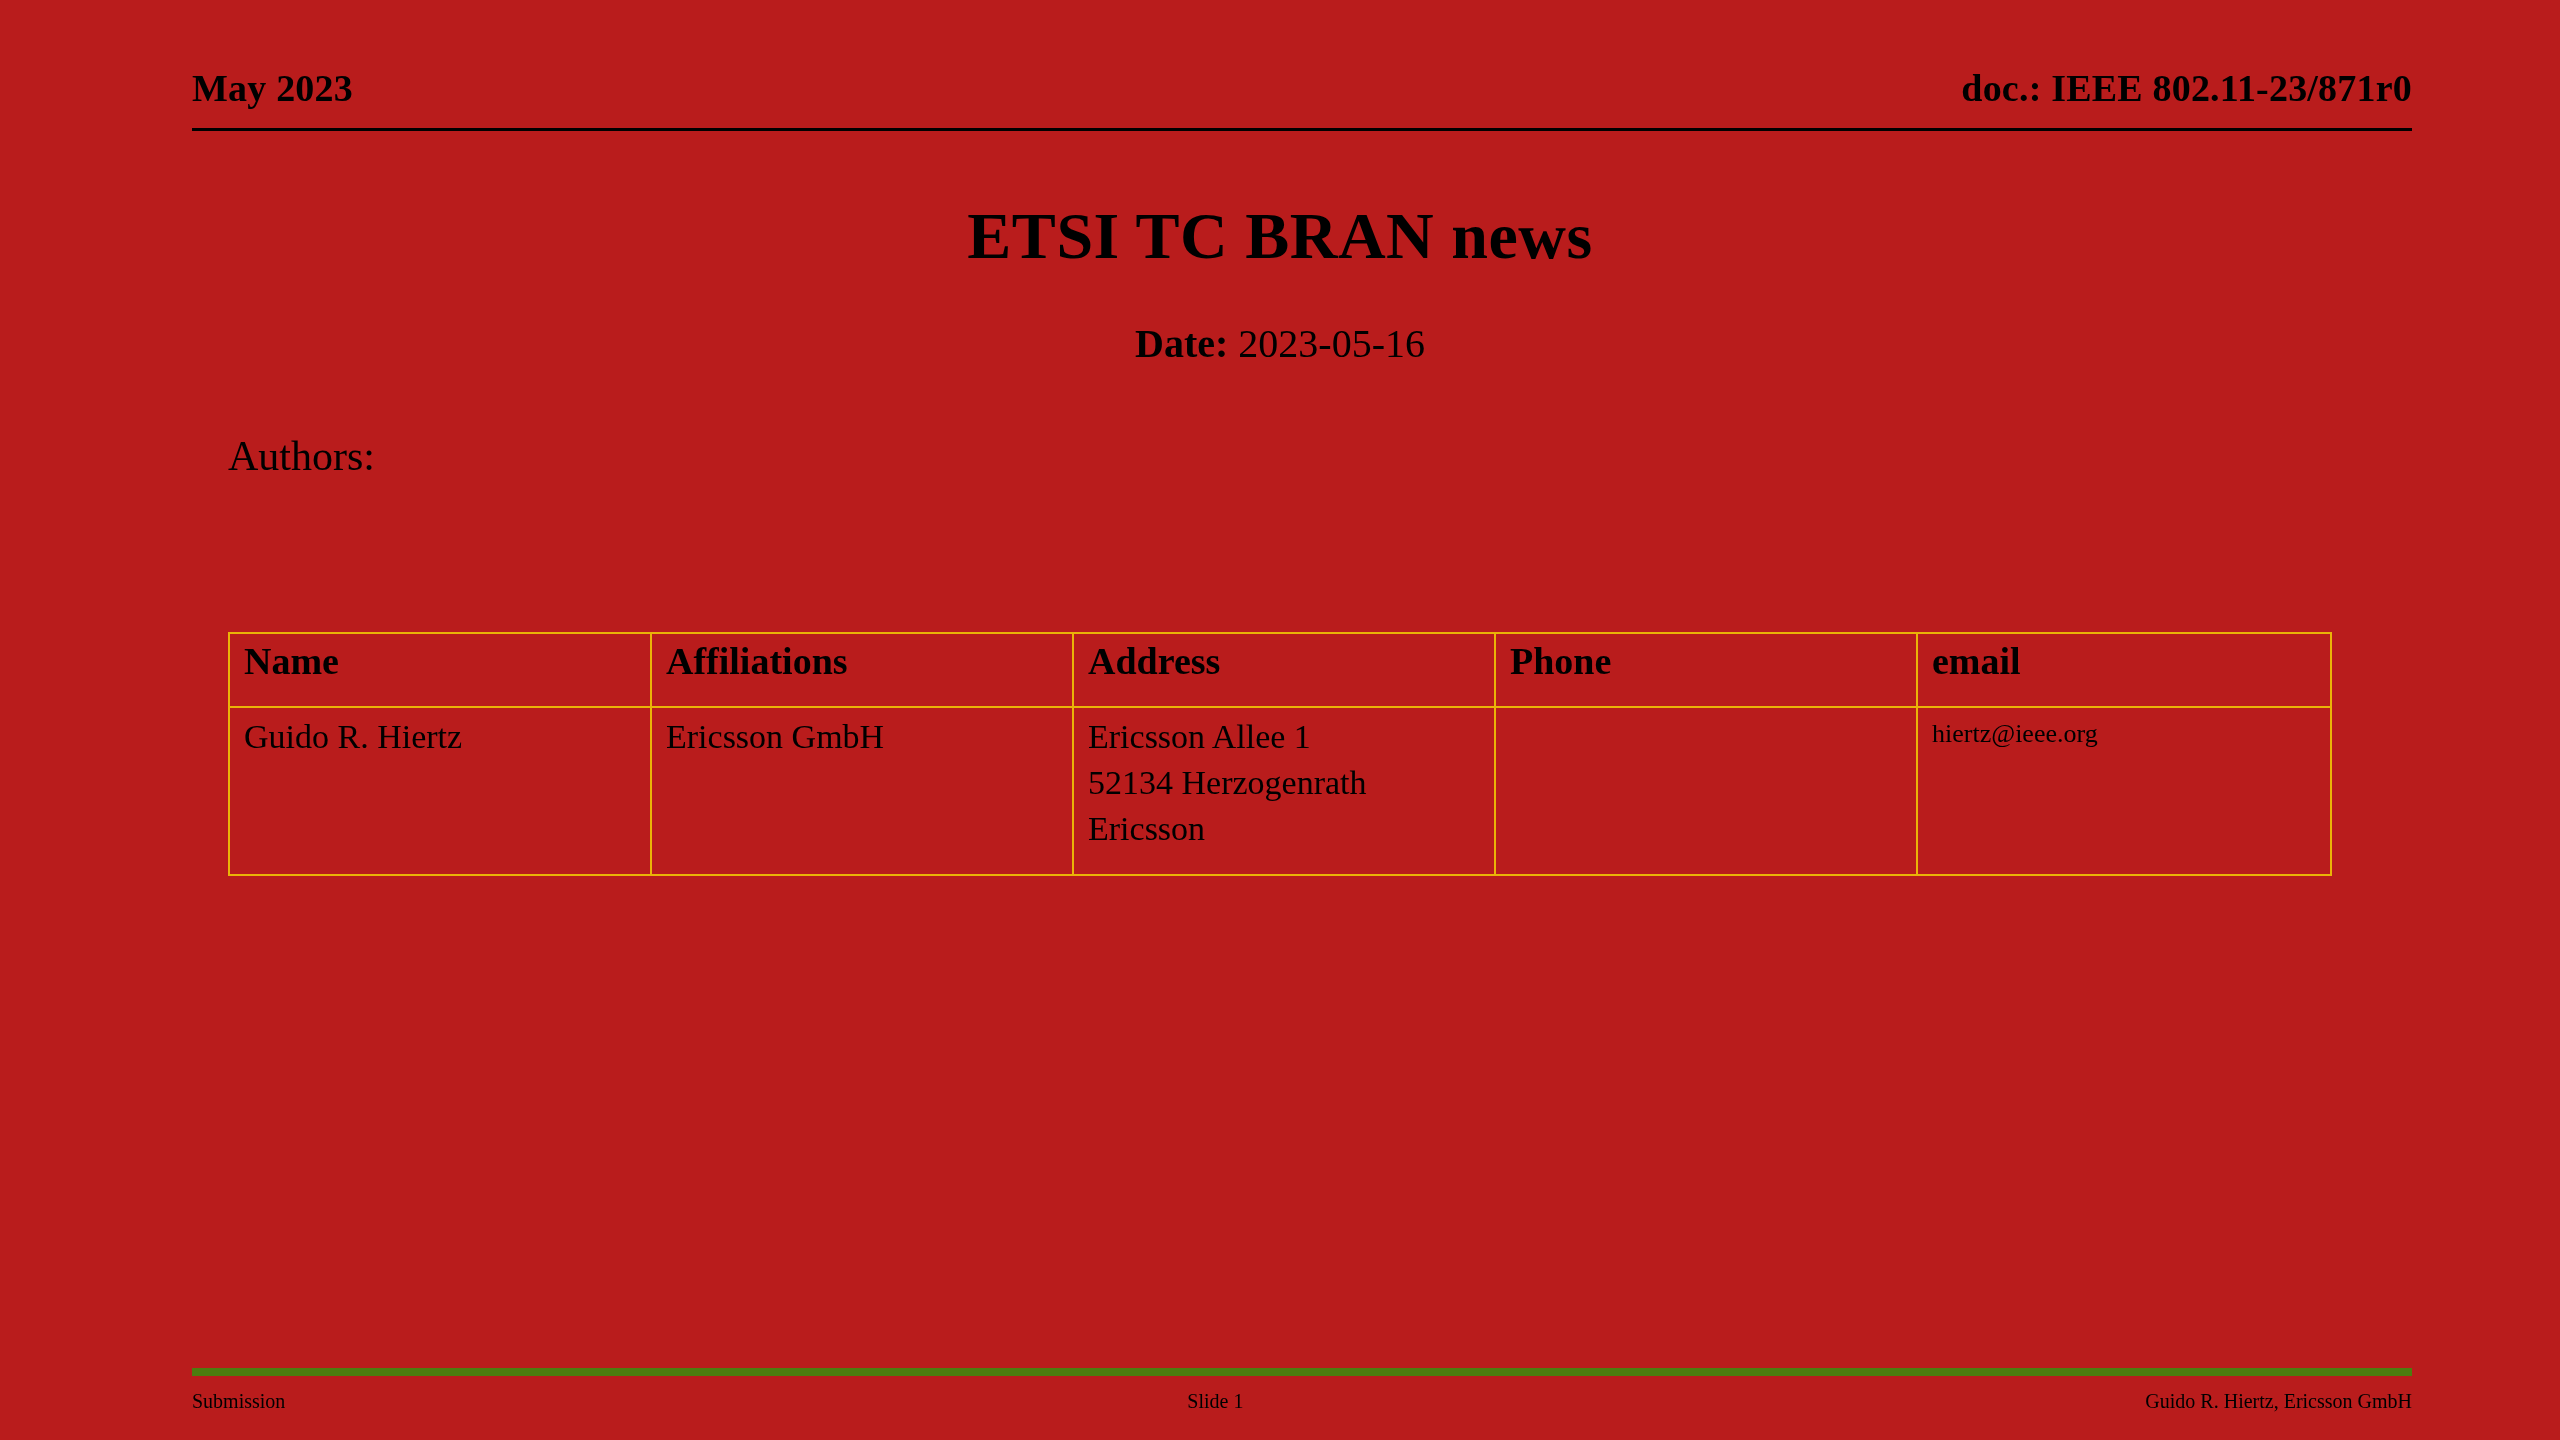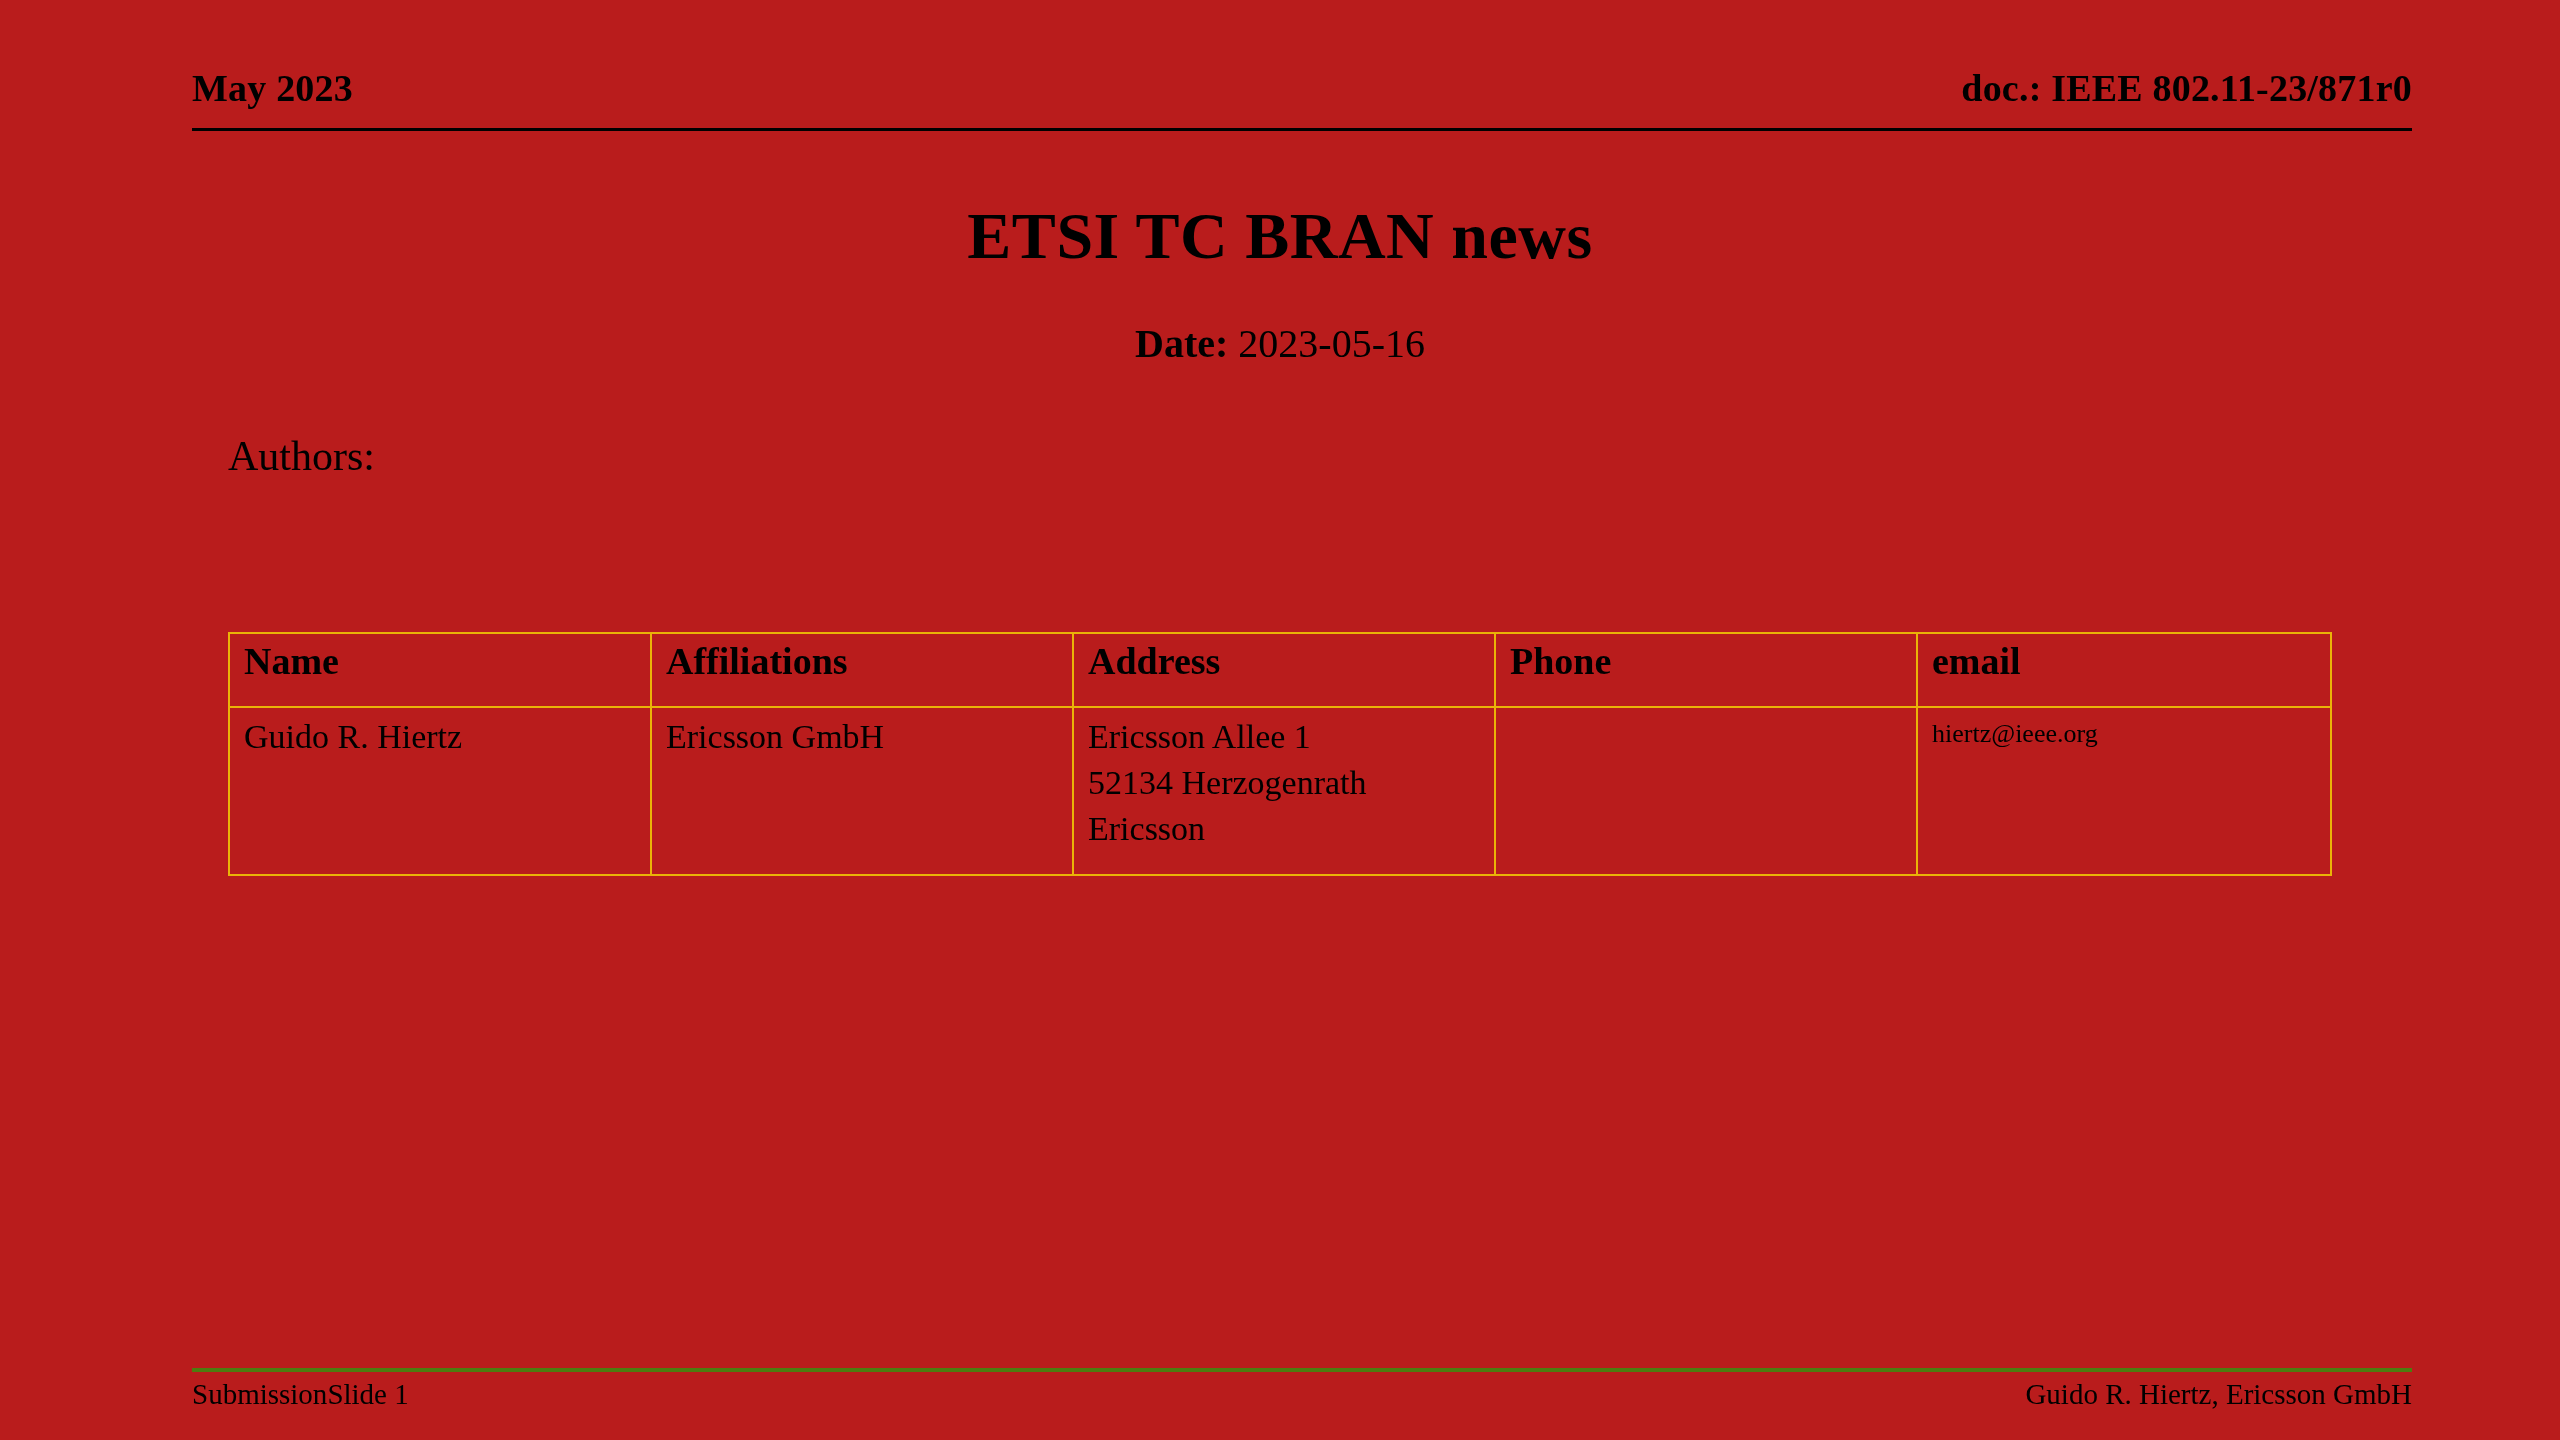--- a/index.html
+++ b/index.html
@@ -127,29 +127,29 @@
   }
 
   .addr-line { display: block; }
 
   
   .footer {
     position: absolute;
     left: 192px;
     top: 1368px;
     width: 2220px;
-    border-top: 4px solid #4d7c0f;
-    padding-top: 6px;
+    border-top: 8px solid #4d7c0f;
+    padding-top: 14px;
     display: flex;
     align-items: center;
     justify-content: space-between;
-    font-size: 29px;
+    font-size: 20px;
   }
   .footer-left  { flex: 0 0 auto; text-align: left; }
-  .footer-center{ flex: 1 1 auto; }
+  .footer-center{ flex: 1 1 auto; text-align: center; }
   .footer-right { flex: 0 0 auto; text-align: right; }
 </style>
 </head>
 <body>
 
 <div class="slide">
 
   <div class="header">
     <div class="header-left">May 2023</div>
     <div class="header-right">doc.: IEEE 802.11-23/871r0</div>

